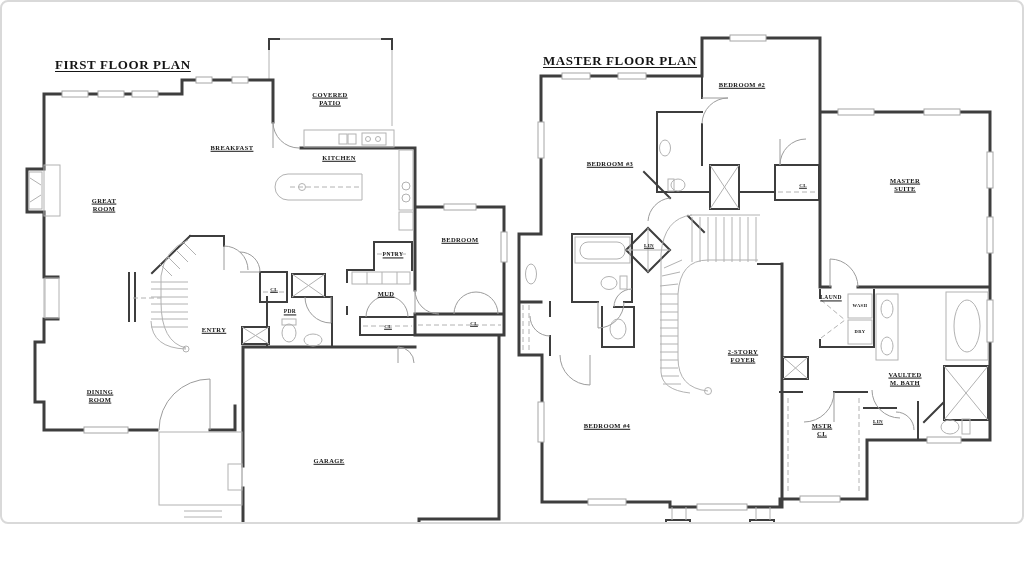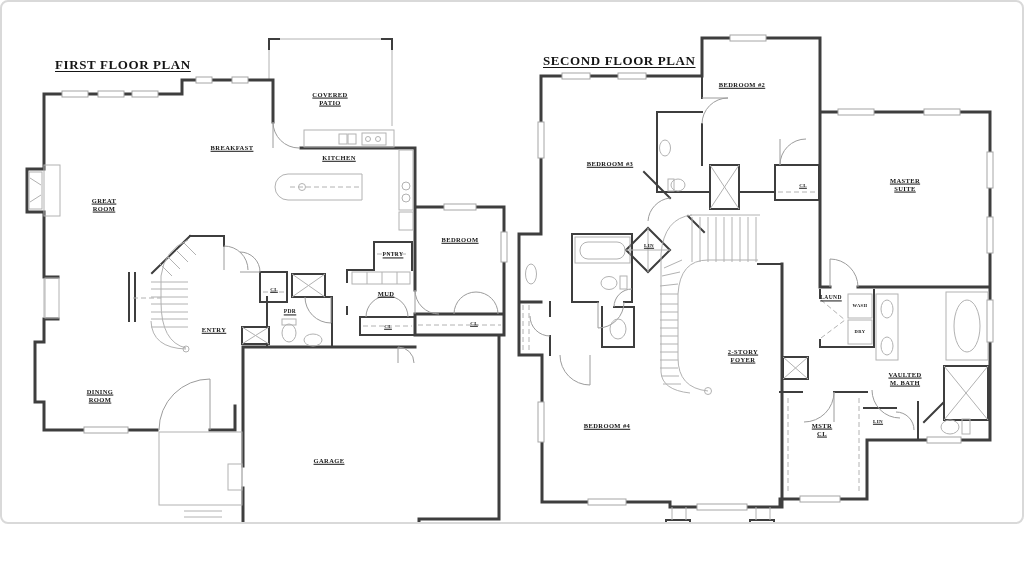--- a/index.html
+++ b/index.html
@@ -227,21 +227,21 @@
       <rect class="winr" x="536" y="120" width="6" height="36"></rect>
       <rect class="winr" x="536" y="400" width="6" height="40"></rect>
       <rect class="winr" x="586" y="497" width="38" height="6"></rect>
       <rect class="winr" x="695" y="502" width="50" height="6"></rect>
       <rect class="winr" x="798" y="494" width="40" height="6"></rect>
       <rect class="winr" x="925" y="435" width="34" height="6"></rect>
     </g>
   </svg>
 
   <div class="title" style="left:53px;top:55px">FIRST FLOOR PLAN</div>
-  <div class="title" style="left:541px;top:51px">SECOND FLOOR PLAN</div>
+  <div class="title" style="left:541px;top:51px">MASTER FLOOR PLAN</div>
 
   <div id="labels">
       <div class="lbl" style="left: 102px; top: 203px; font-size: 6.5px;">GREAT
 ROOM</div>
       <div class="lbl" style="left: 230px; top: 146px; font-size: 6.5px;">BREAKFAST</div>
       <div class="lbl" style="left: 328px; top: 97px; font-size: 6.5px;">COVERED
 PATIO</div>
       <div class="lbl" style="left: 337px; top: 156px; font-size: 6.5px;">KITCHEN</div>
       <div class="lbl" style="left: 391px; top: 253px; font-size: 5.5px;">PNTRY</div>
       <div class="lbl" style="left: 458px; top: 238px; font-size: 6.5px;">BEDROOM</div>

